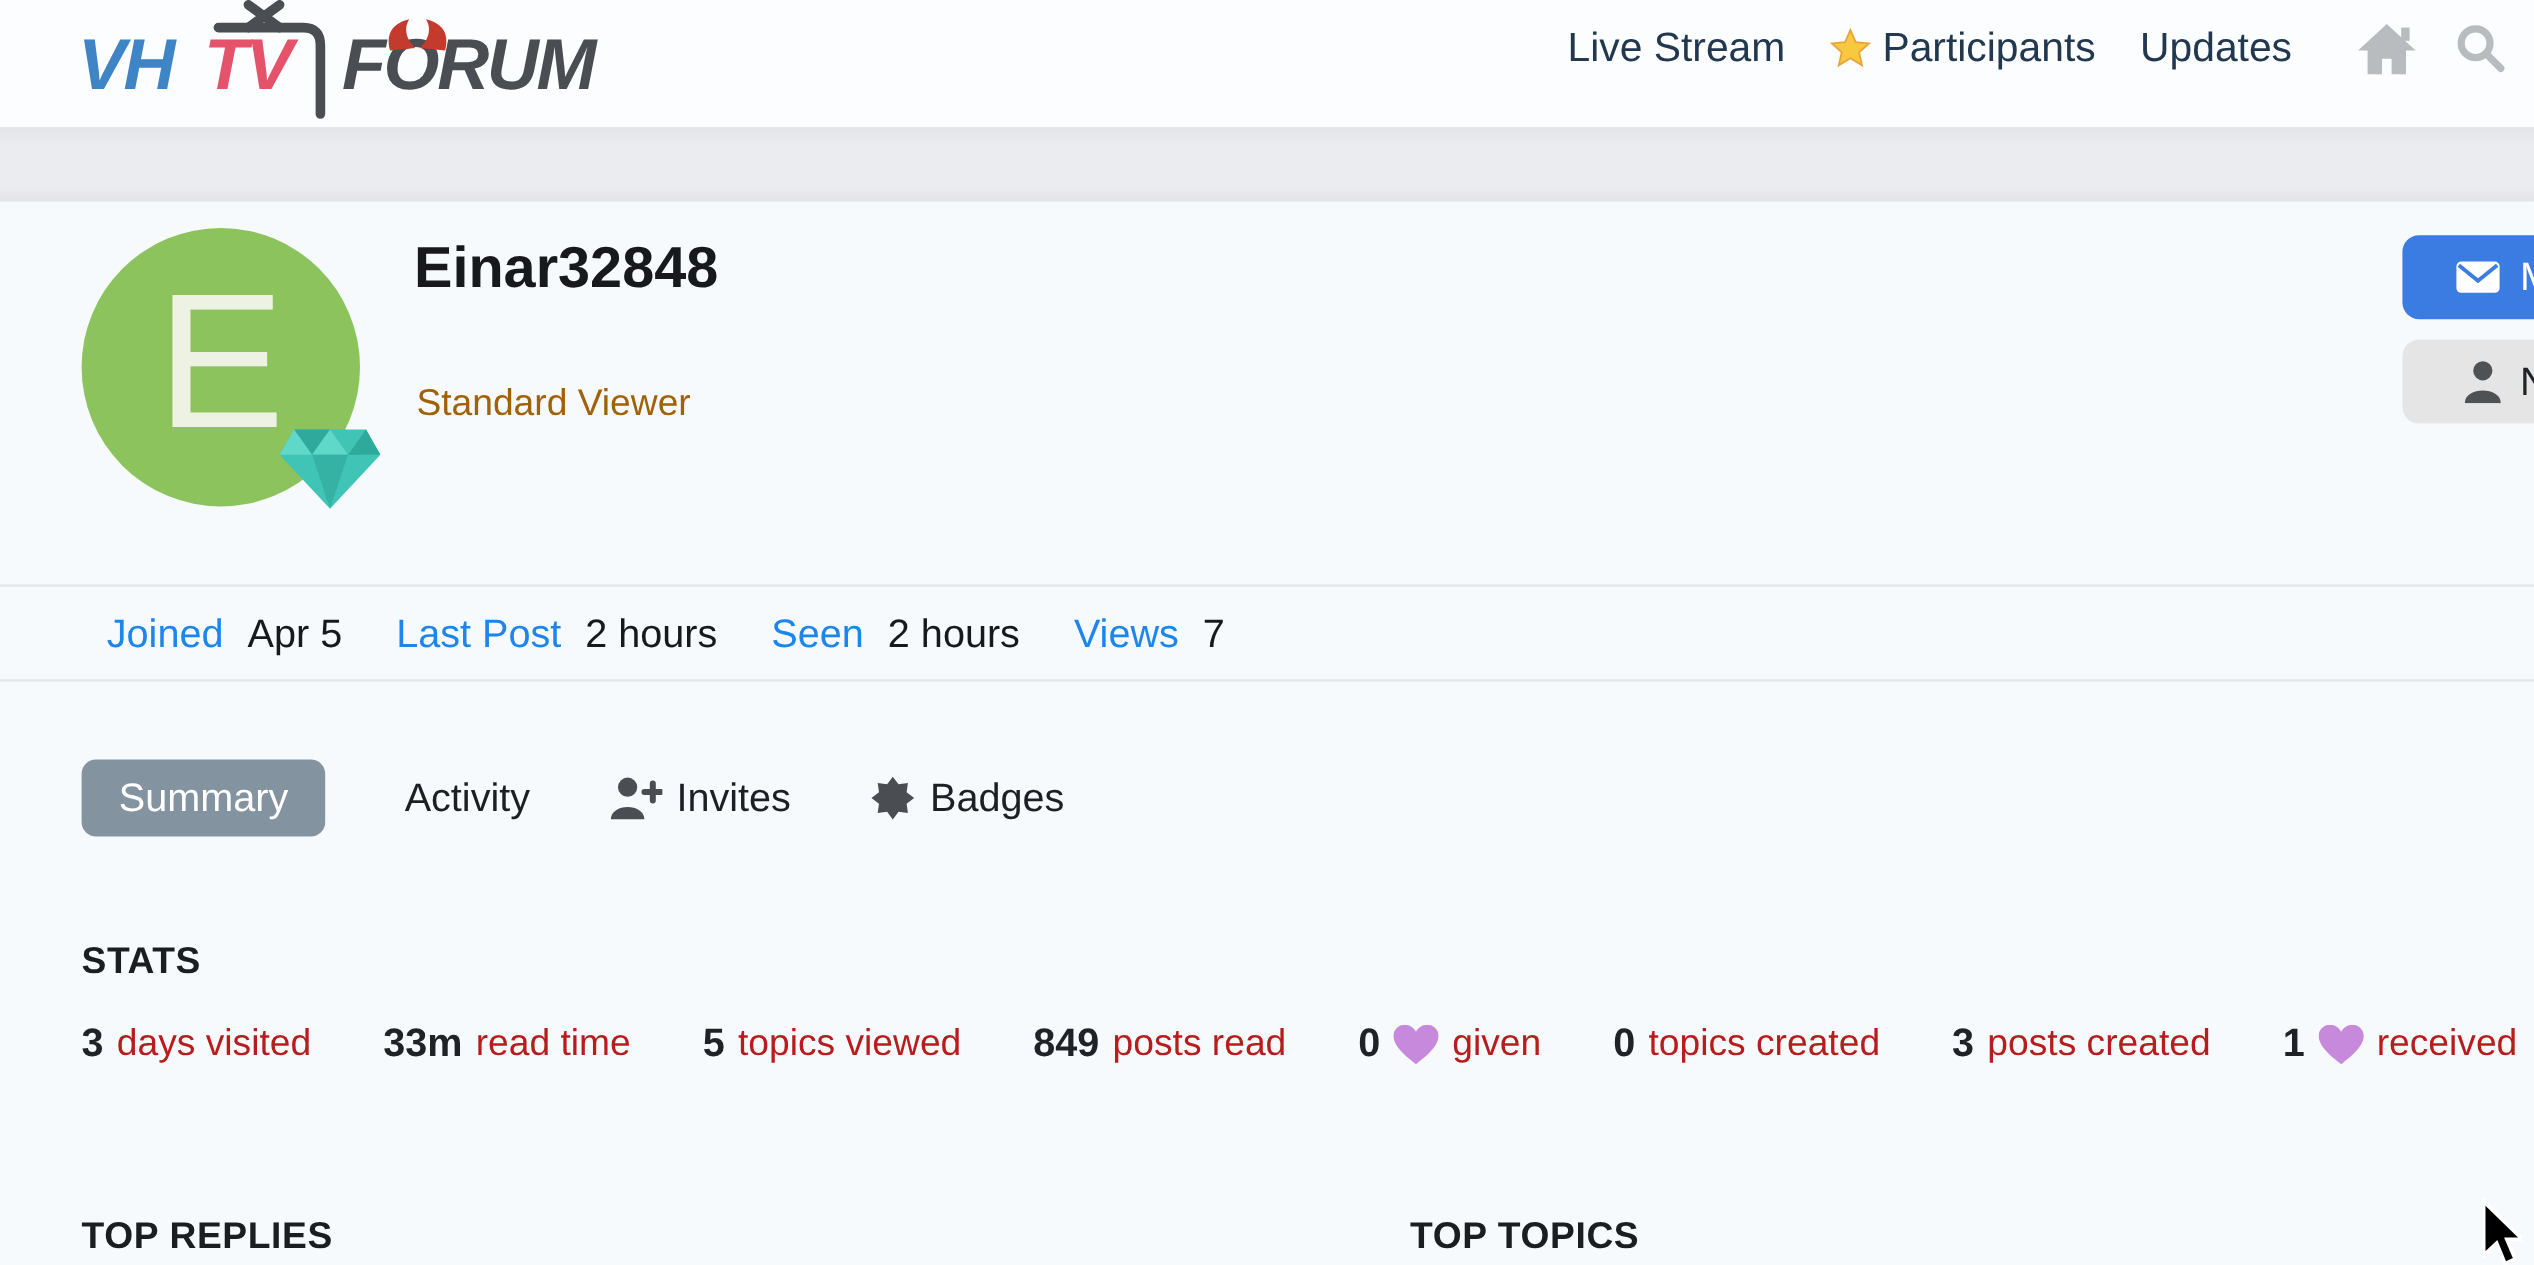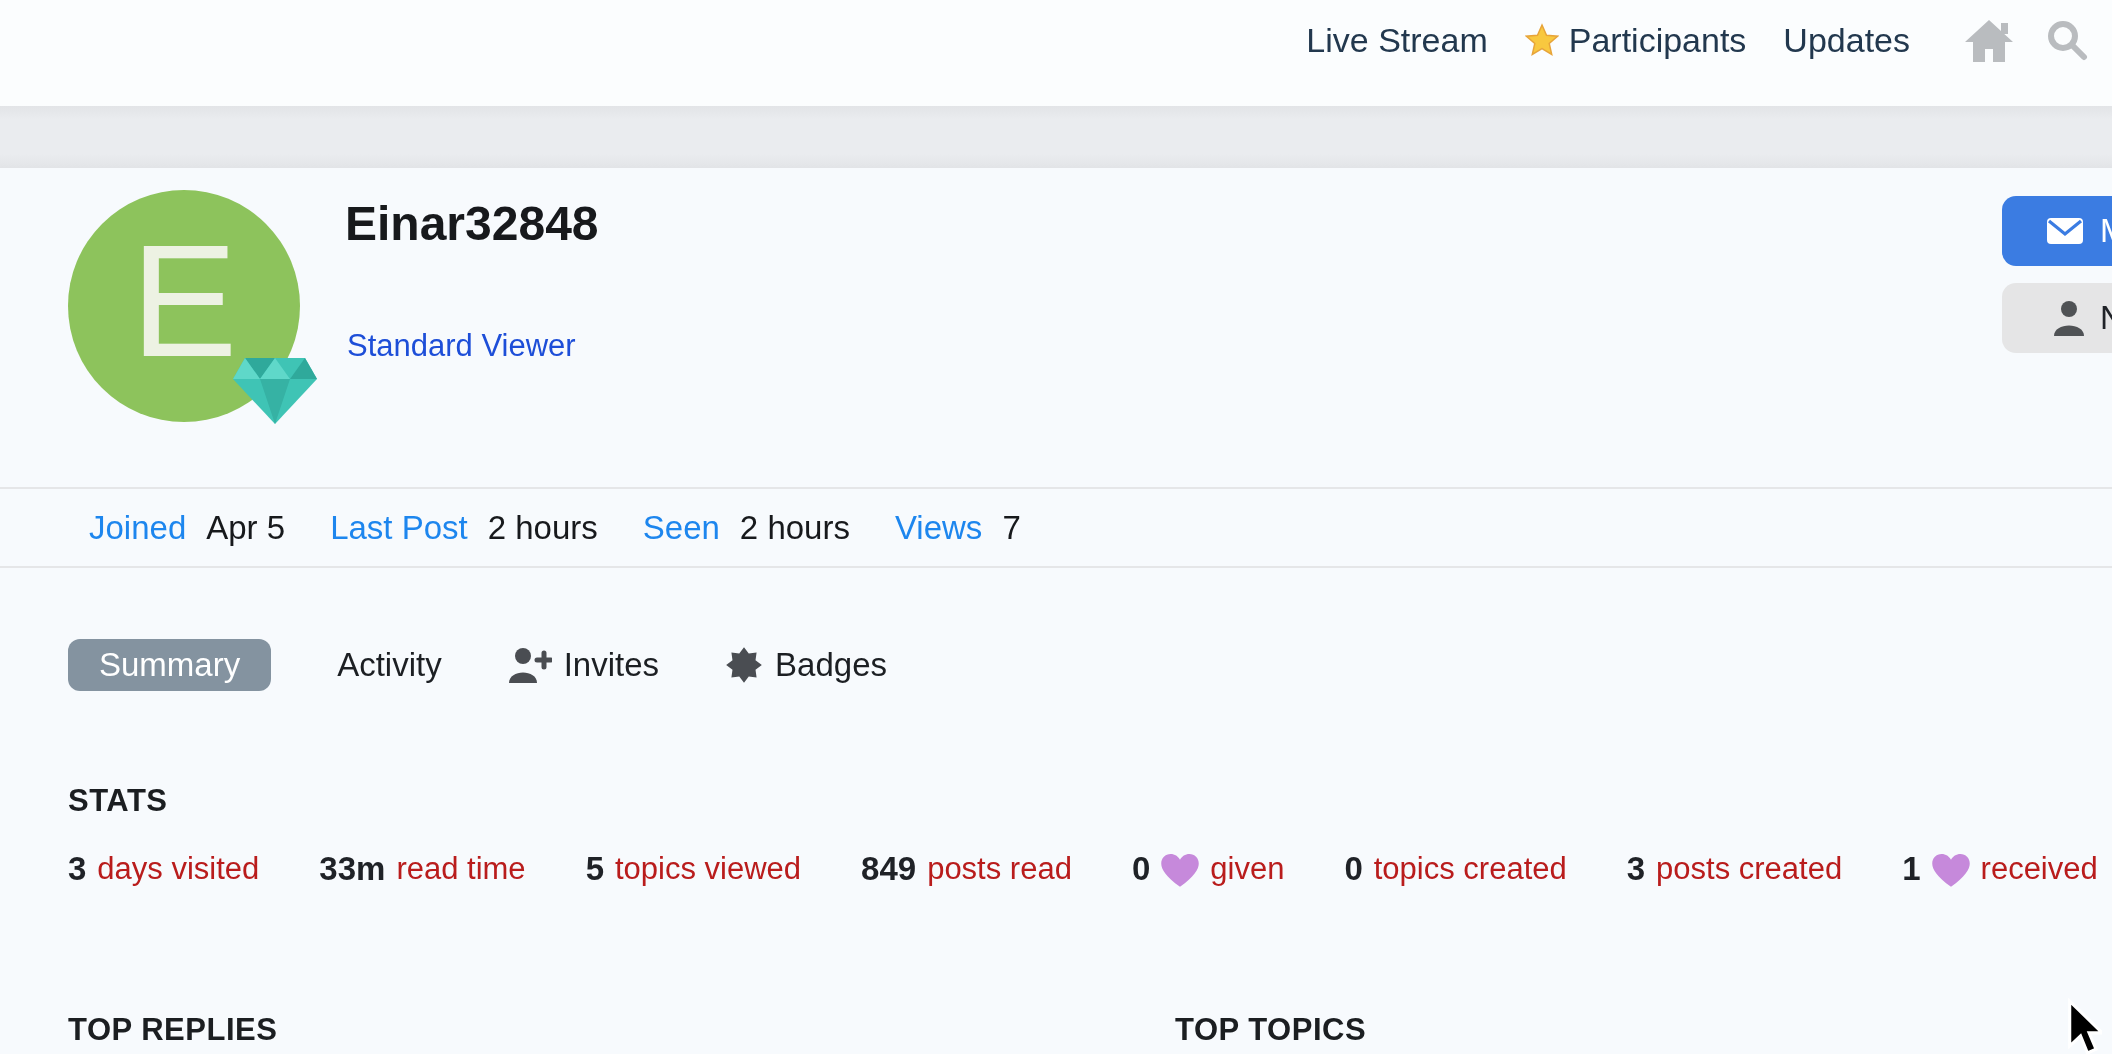--- a/index.html
+++ b/index.html
@@ -26,53 +26,66 @@
   .nav-icon { display:flex; align-items:center; cursor:pointer; }
   
   .band { position:absolute; left:0; top:106px; width:2112px; height:62px;
           background:linear-gradient(180deg,#e2e4e7 0%,#eaecef 22%,#eaecef 78%,#e2e4e7 100%); }
   
   .avatar { position:absolute; left:68px; top:190px; width:232px; height:232px; border-radius:50%;
             background:#8dc35c; display:flex; align-items:center; justify-content:center; }
   .avatar-letter { font-size:160px; color:#edf2e3; line-height:1; padding-bottom:10px; }
   .flair { position:absolute; left:233px; top:348px; }
   .username { position:absolute; left:345px; top:196px; font-size:48px; font-weight:bold; color:#17191c; }
-  .user-title { position:absolute; left:347px; top:328px; font-size:31px; color:#1d4ed8; }
+  .user-title { position:absolute; left:347px; top:318px; font-size:31px; color:#a16207; }
   .action-btns { position:absolute; left:2002px; top:196px; width:260px; }
   .btn { width:260px; height:70px; border:none; border-radius:14px; display:flex; align-items:center; font-size:33px; cursor:pointer; }
   .btn-message { background:#3b7ce2; color:#fff; padding-left:44px; gap:16px; }
   .btn-normal  { background:#e5e5e6; color:#1f2227; padding-left:50px; gap:14px; margin-top:17px; }
   
   .meta-strip { position:absolute; left:0; top:487px; width:2112px; height:81px;
                 border-top:2px solid #e5e6e8; border-bottom:2px solid #e5e6e8;
                 display:flex; align-items:center; padding-left:89px; gap:45px; }
   .meta-item { display:flex; align-items:baseline; gap:20px; font-size:33px; }
   .meta-label { color:#1d86ee; }
   .meta-value { color:#17191c; }
   
   .tabs { position:absolute; left:68px; top:633px; height:64px; display:flex; align-items:center; gap:66px; }
   .tab { font-size:33px; color:#1c1f23; display:flex; align-items:center; gap:12px; cursor:pointer; }
-  .tab-pill { background:#8493a0; color:#fff; border-radius:12px; height:52px; display:flex; align-items:center; padding:16px 31px; }
+  .tab-pill { background:#8493a0; color:#fff; border-radius:12px; height:64px; display:flex; align-items:center; padding:16px 31px; }
   
   .stats-heading { position:absolute; left:68px; top:783px; font-size:31px; font-weight:bold; letter-spacing:0.5px; color:#1b1e21; }
   .stats-row { position:absolute; left:68px; top:850px; display:flex; align-items:center; gap:60px; }
   .stat { display:flex; align-items:center; gap:11px; white-space:nowrap; }
   .stat-value { font-size:33px; font-weight:bold; color:#1f2227; }
   .stat-label { font-size:31px; color:#b91c1c; }
   .heart { display:inline-flex; margin-top:4px; }
   
   .section-heading { position:absolute; top:1012px; font-size:31px; font-weight:bold; letter-spacing:0.5px; color:#1b1e21; }
   .sec-left { left:68px; } .sec-right { left:1175px; }
   
   .cursor { position:absolute; left:2056px; top:998px; }
 </style>
 </head>
 <body>
 
 <div class="site-header">
+  <div class="logo">
+    <svg class="tv-frame" width="110" height="105" viewBox="0 0 110 105">
+      <path d="M4,23 L75,23 Q89,23 89,38 L89,95" fill="none" stroke="#4a4d52" stroke-width="8" stroke-linecap="round"></path>
+      <path d="M29,4 L55,23 M55,4 L29,23" fill="none" stroke="#4a4d52" stroke-width="8" stroke-linecap="round"></path>
+    </svg>
+    <span class="l-vh">VH</span>
+    <span class="l-tv">TV</span>
+    <span class="l-forum">FORUM</span>
+    <svg class="horns" width="58" height="26" viewBox="0 0 58 26">
+      <path d="M6,26 C2,10 10,3 22,0 C16,10 22,19 27,24 Z" fill="#c43b2d"></path>
+      <path d="M52,26 C56,10 48,3 36,0 C42,10 36,19 31,24 Z" fill="#c43b2d"></path>
+    </svg>
+  </div>
 
   <div class="top-nav">
     <span class="nav-link">
       <span>Live Stream</span>
     </span>
     <span class="nav-link">
       <svg width="34" height="34" viewBox="0 0 34 34">
         <path d="M17 2 L21.5 12.2 L32.5 13.2 L24.2 20.5 L26.7 31.4 L17 25.6 L7.3 31.4 L9.8 20.5 L1.5 13.2 L12.5 12.2 Z" fill="#f8c83f" stroke="#e7a43a" stroke-width="1.5"></path>
       </svg>
       <span>Participants</span>

